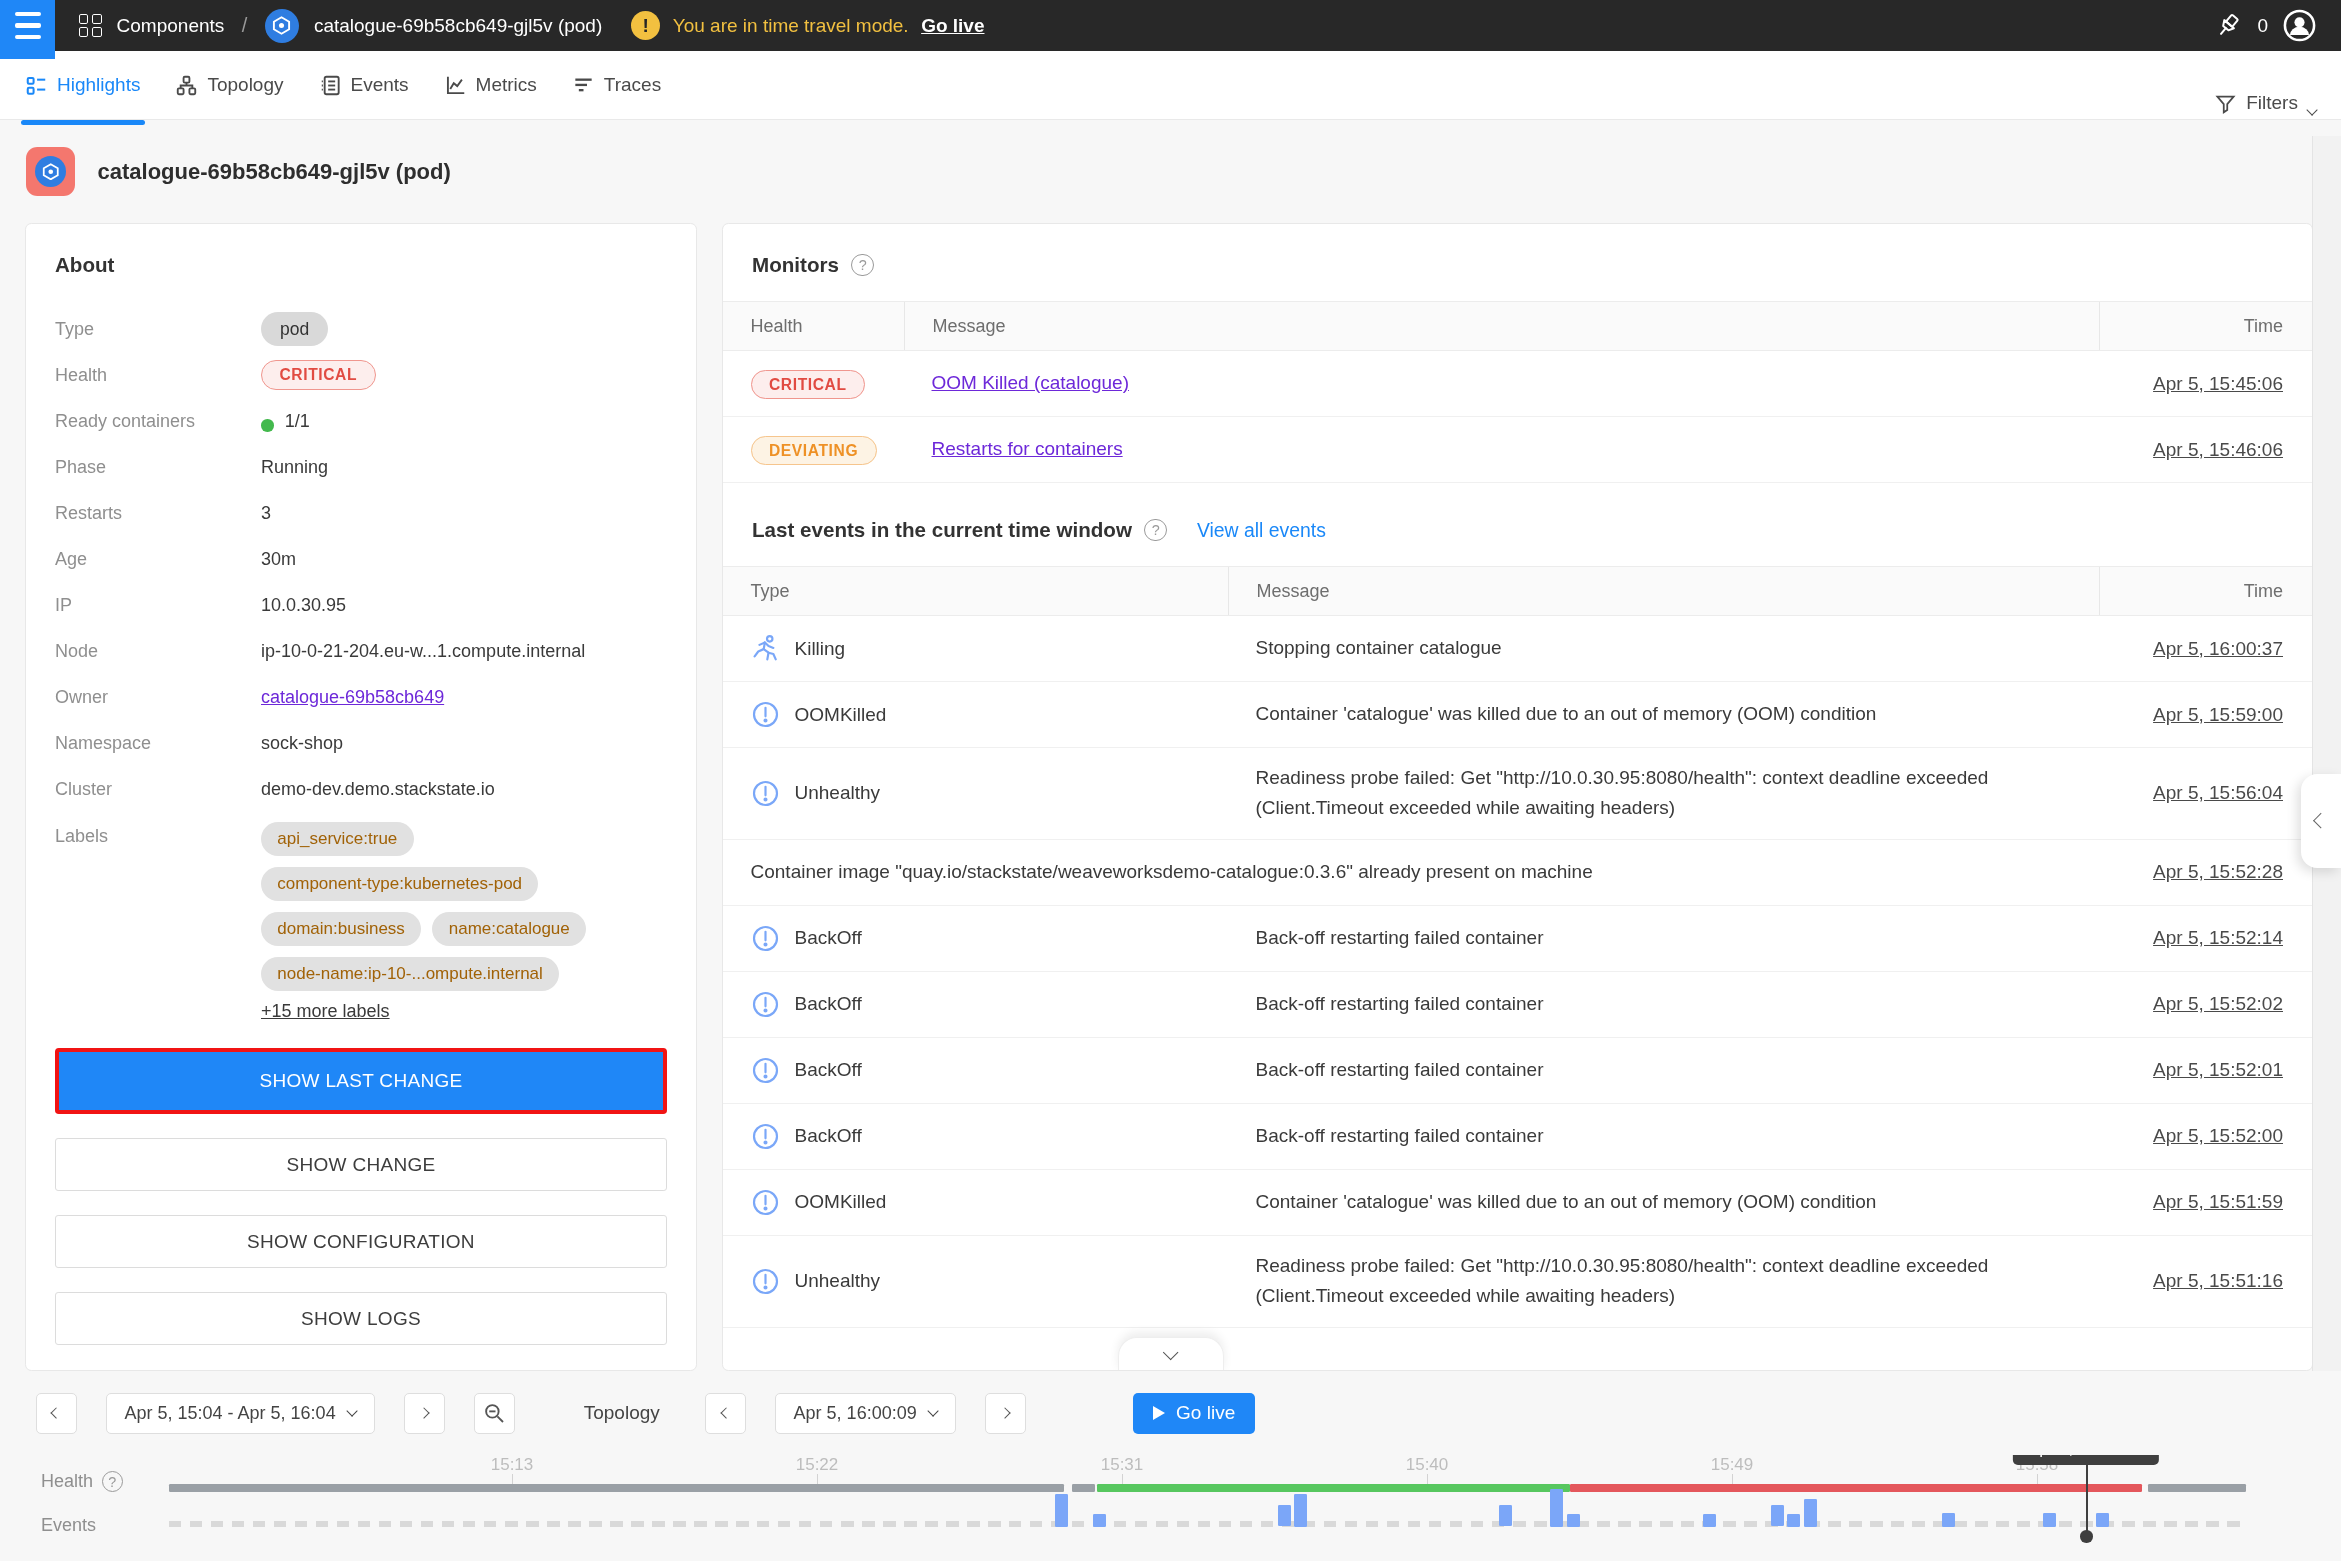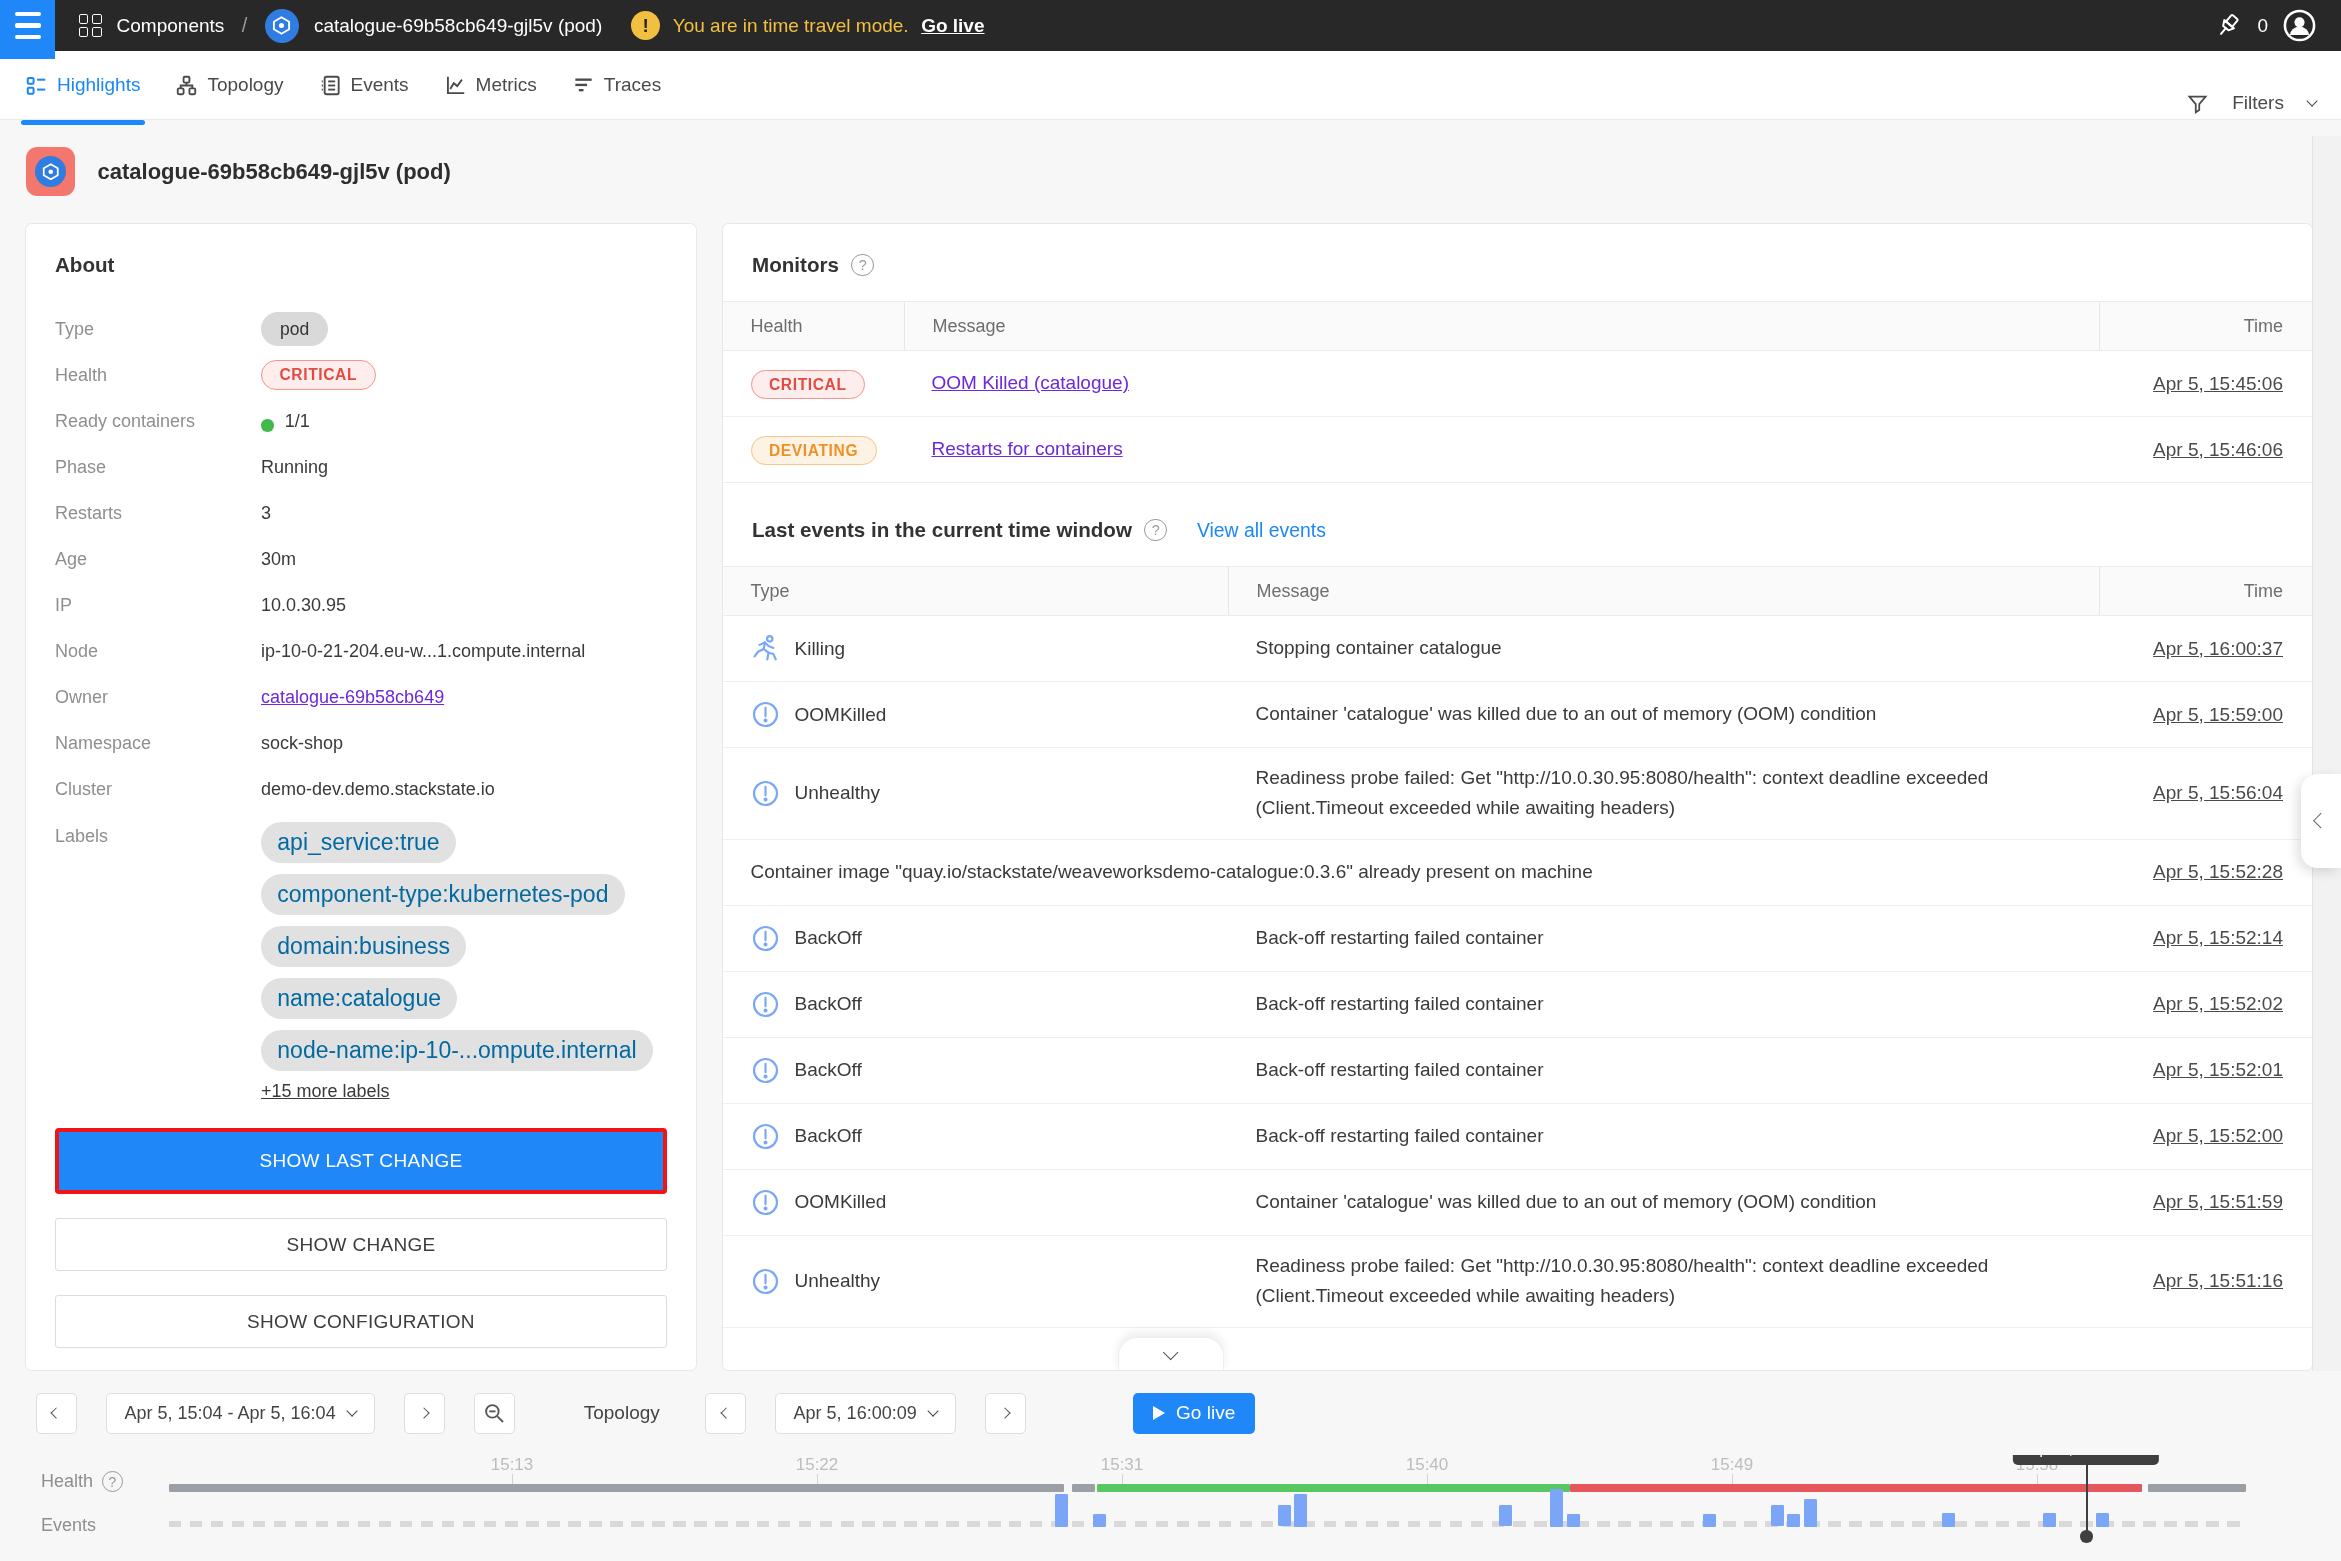--- a/index.html
+++ b/index.html
@@ -21,21 +21,21 @@
   .warn-text { color:#f2c040; font-size:19px; }
   .golive-link { color:#fff; font-weight:bold; font-size:19px; text-decoration:underline; cursor:pointer; }
   .topbar-right { margin-left:auto; display:flex; align-items:center; gap:15px; margin-right:26px; }
   .pin-count { font-size:19px; color:#fff; }
 
   
   .tabbar { height:69px; background:#fff; border-bottom:1.3px solid #e9e9e9; display:flex; align-items:center; padding:0 26px; }
   .tab { display:flex; align-items:center; gap:10px; height:79px; font-size:19px; color:#4a4a4a; margin-right:36px; position:relative; cursor:pointer; }
   .tab.active { color:#1a88f8; }
   .tab.active::after { content:""; position:absolute; left:-5px; right:-5px; bottom:0; height:4.4px; background:#1a88f8; border-radius:2.5px; }
-  .filters { margin-left:auto; display:flex; align-items:center; gap:24px; font-size:19px; color:#4a4a4a; cursor:pointer;margin-top:36px; }
+  .filters { margin-left:auto; display:flex; align-items:flex-end; gap:10px; font-size:19px; color:#4a4a4a; cursor:pointer;margin-top:36px; }
 
   .chev { width:8.1px; height:8.1px; border-right:1.9px solid currentColor; border-bottom:1.9px solid currentColor; display:inline-block; }
   .chev.down { transform:rotate(45deg); margin-top:-3.8px; }
   .chev.left { transform:rotate(135deg); }
   .chev.right { transform:rotate(-45deg); }
   .chev.big { width:11.3px; height:11.3px; }
 
   
   .entity-row { height:103px; display:flex; align-items:center; gap:22.5px; padding-left:26px; }
   .entity-ic { width:49px; height:49px; border-radius:11.3px; background:#f4776e; display:flex; align-items:center; justify-content:center; }
@@ -53,21 +53,21 @@
   .field { display:flex; align-items:center; min-height:46px; }
   .field.top { align-items:flex-start; }
   .field-label { width:206px; flex:none; color:#8f8f8f; font-size:18px; }
   .field-value { font-size:18px; color:#3a3a3a; display:flex; align-items:flex-end; }
   .pill-gray { background:#d9d9d9; border-radius:625px; padding:6.3px 19px; font-size:17.5px; color:#333; }
   .pill-crit { border:1.9px solid #f0968e; background:#fdeeed; color:#e14b42; border-radius:625px; padding:5px 17.5px; font-size:15.6px; font-weight:600; letter-spacing:0.6px; }
   .pill-dev { border:1.9px solid #f6c58d; background:#fdf3e4; color:#ee9126; border-radius:625px; padding:5px 17.5px; font-size:15.6px; font-weight:600; letter-spacing:0.6px; }
   .dot-green { width:12.5px; height:12.5px; border-radius:50%; background:#43b94d; margin-right:11.3px; }
   .glink { color:#6d28d9; text-decoration:underline; cursor:pointer; }
   .labels-wrap { display:flex; flex-wrap:wrap; gap:11.3px; max-width:388px; padding-top:3.8px; }
-  .lbl-pill { background:#e1e1e1; border-radius:625px; padding:6.9px 16.3px; font-size:23px; color:#0369a1; white-space:nowrap; }
+  .lbl-pill { background:#e1e1e1; border-radius:625px; padding:6.9px 16.3px; font-size:17px; color:#a16207; white-space:nowrap; }
   .more-labels { display:inline-block; margin-top:10px; font-size:18px; color:#3a3a3a; text-decoration:underline; cursor:pointer; }
 
   .btn { width:100%; height:53px; border:1.3px solid #dcdcdc; border-radius:3.1px; background:#fff; color:#3d3d3d; font-size:19px; letter-spacing:0.3px; display:flex; align-items:center; justify-content:center; cursor:pointer; margin-top:24px; font-family:inherit; }
   .annot { border:4.4px solid #f11414; border-radius:3.8px; margin-top:26px; }
   .annot .btn { margin-top:0; border:none; border-radius:0; background:#1f87f7; color:#fff; height:58px; }
 
   
   .sect-head { display:flex; align-items:center; gap:12.5px; padding:29px 29px 24px; }
   .help { width:22.5px; height:22.5px; border-radius:50%; border:1.3px solid #9a9a9a; color:#9a9a9a; font-size:14.4px; display:flex; align-items:center; justify-content:center; flex:none; }
   .view-all { color:#1a88f8; font-size:19.4px; margin-left:17.5px; cursor:pointer; }

